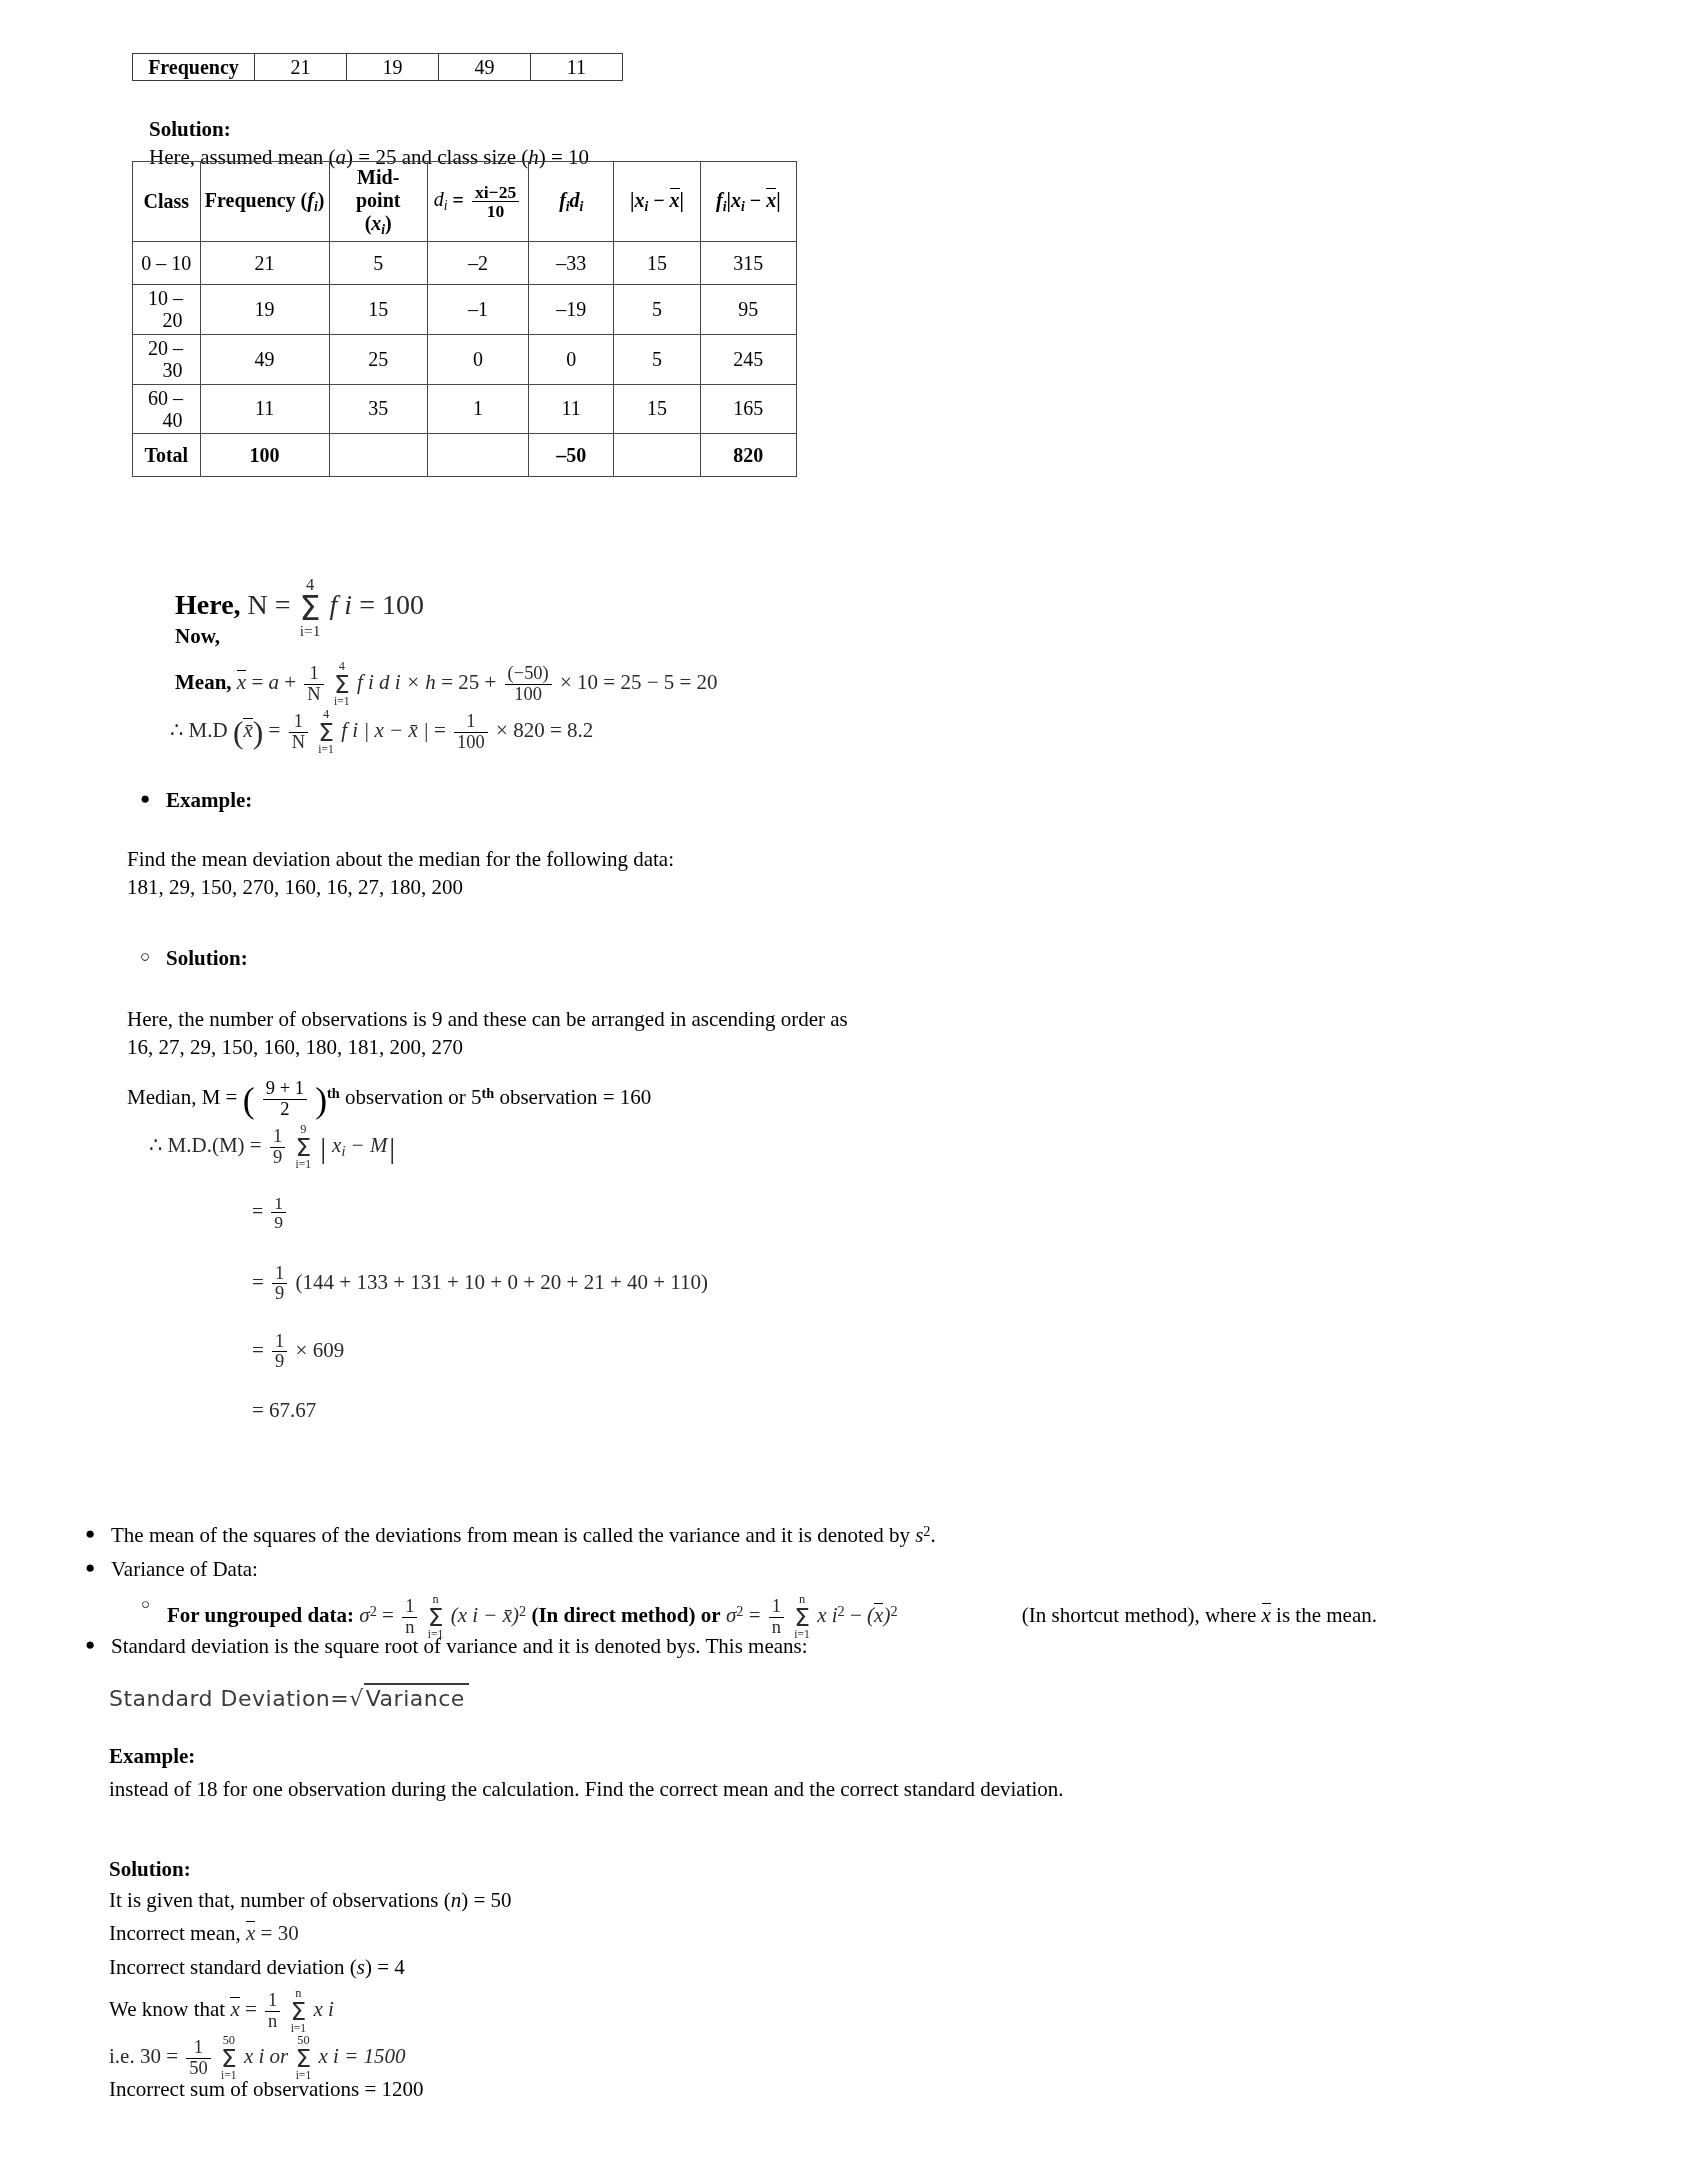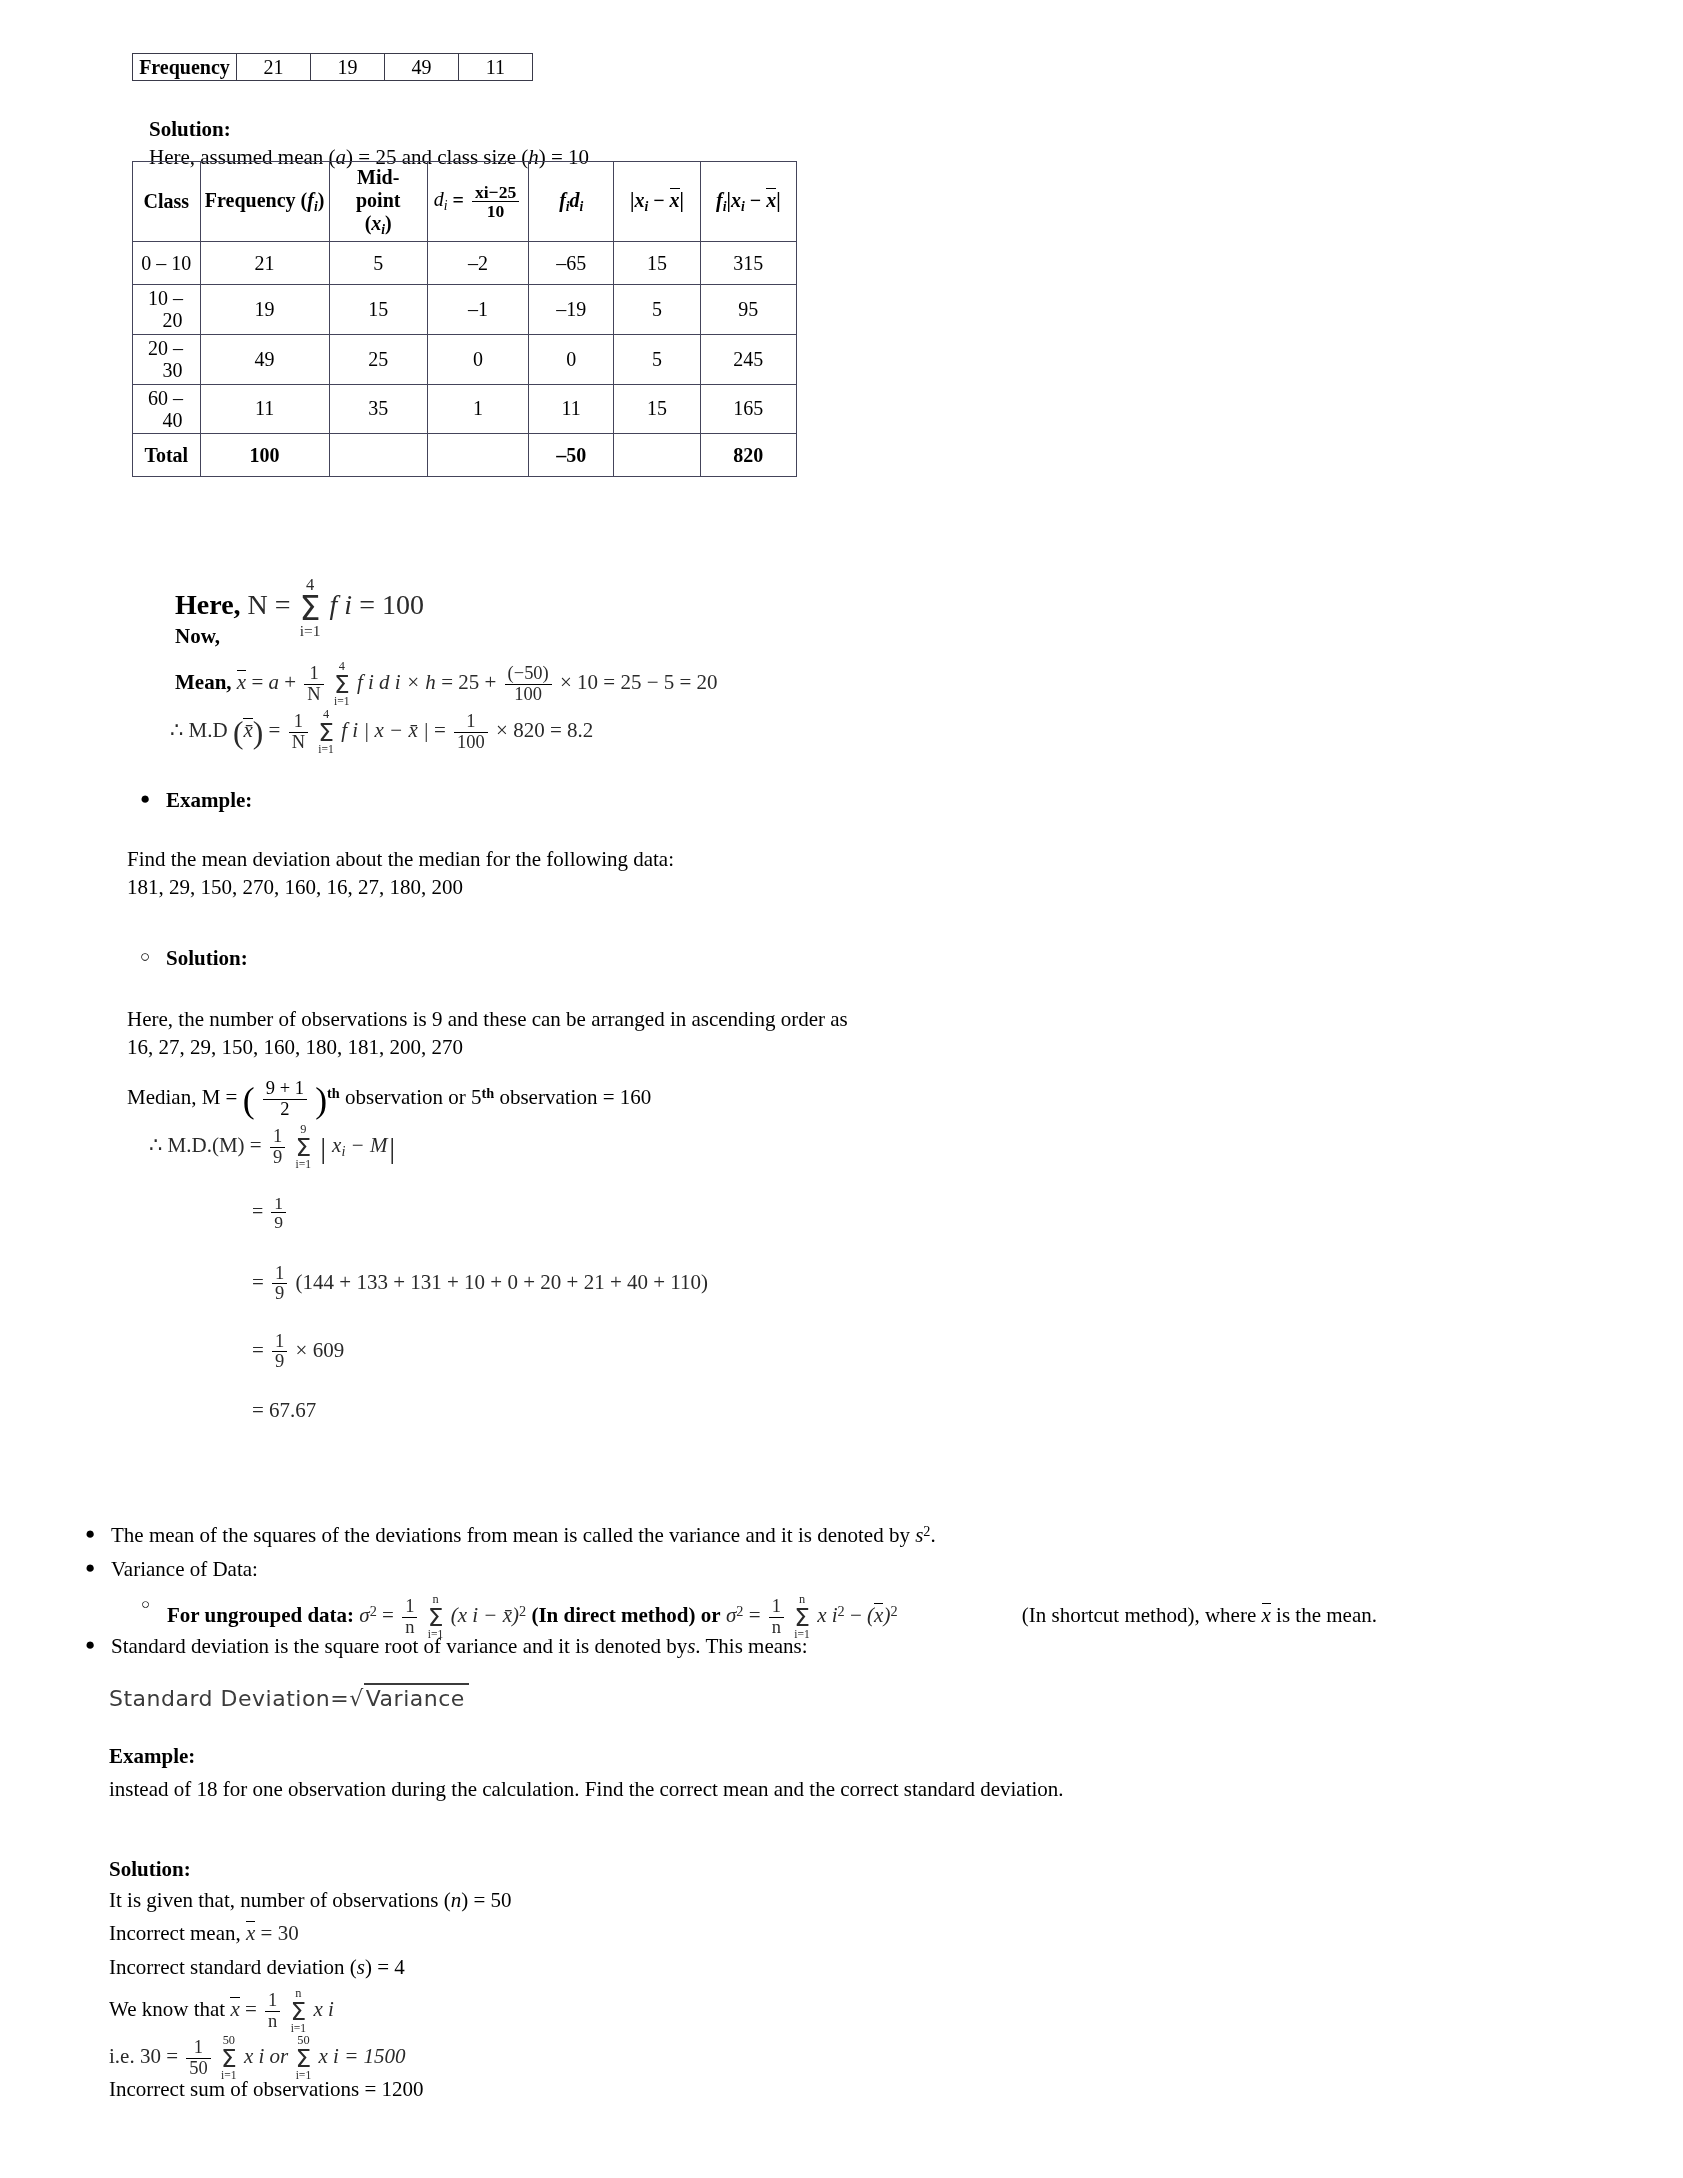--- a/index.html
+++ b/index.html
@@ -31,21 +31,21 @@
     position: absolute;
     left: 132px;
     top: 53px;
     border-collapse: collapse;
     font-size: 20px;
   }
   .freq-table td {
     border: 1px solid #3a3a4a;
     height: 26px;
     text-align: center;
-    padding: 0 0;
+    padding: 0 9px;
   }
   .freq-table td.label {
     font-weight: bold;
     width: 103px;
     text-align: center;
   }
   .freq-table td.val { width: 73px; }
 
   
   .sol1 {
@@ -225,21 +225,21 @@
         <th class="c-abs">|<span class="i">x<sub>i</sub></span> − <span class="ovl i">x</span>|</th>
         <th class="c-fabs"><span class="i">f<sub>i</sub></span>|<span class="i">x<sub>i</sub></span> − <span class="ovl i">x</span>|</th>
       </tr>
     </thead>
     <tbody>
       <tr>
         <td>0 – 10</td>
         <td>21</td>
         <td>5</td>
         <td>–2</td>
-        <td>–65</td>
+        <td>–33</td>
         <td>15</td>
         <td>315</td>
       </tr>
       <tr class="tall">
         <td>
             <span class="cls-2line"><span>10 –</span><span class="ln2">20</span></span>
           </td>
         <td>19</td>
         <td>15</td>
         <td>–1</td>

